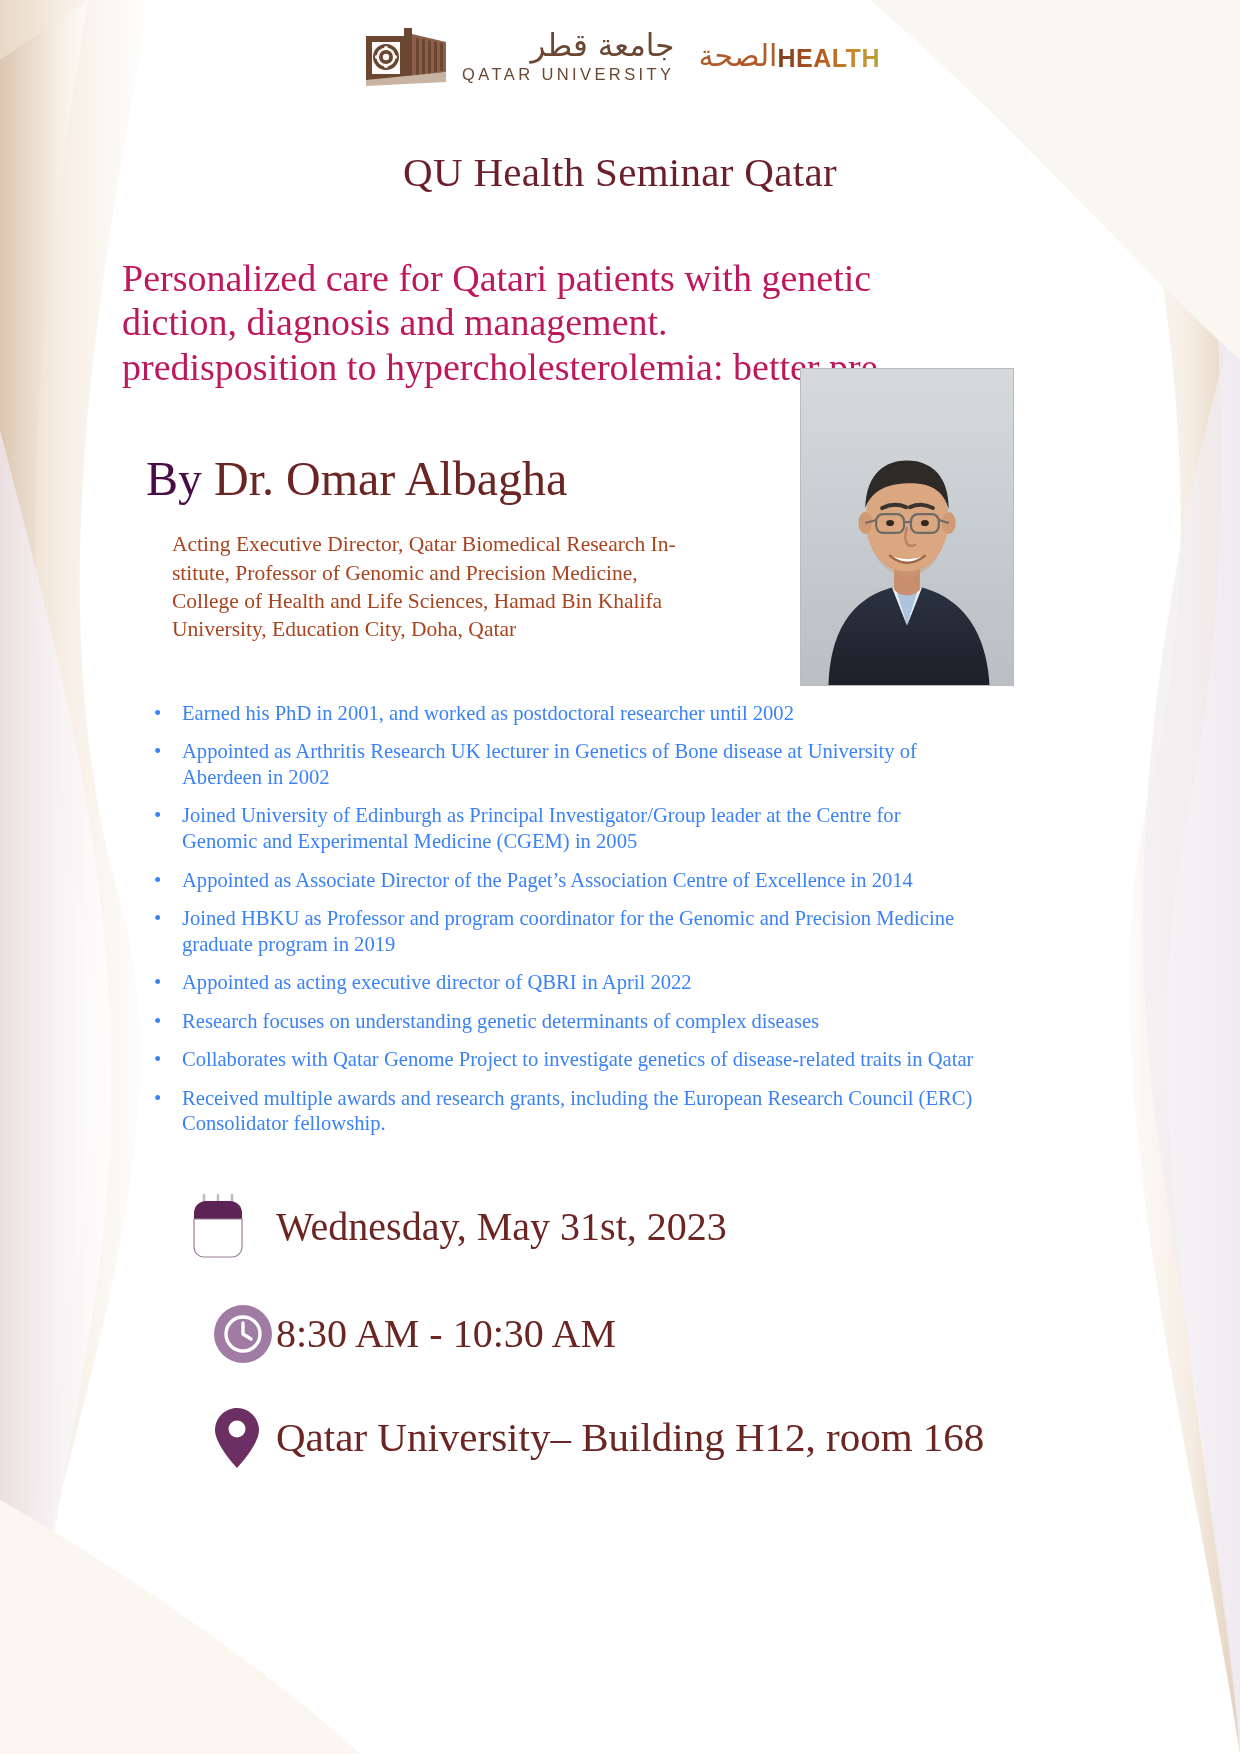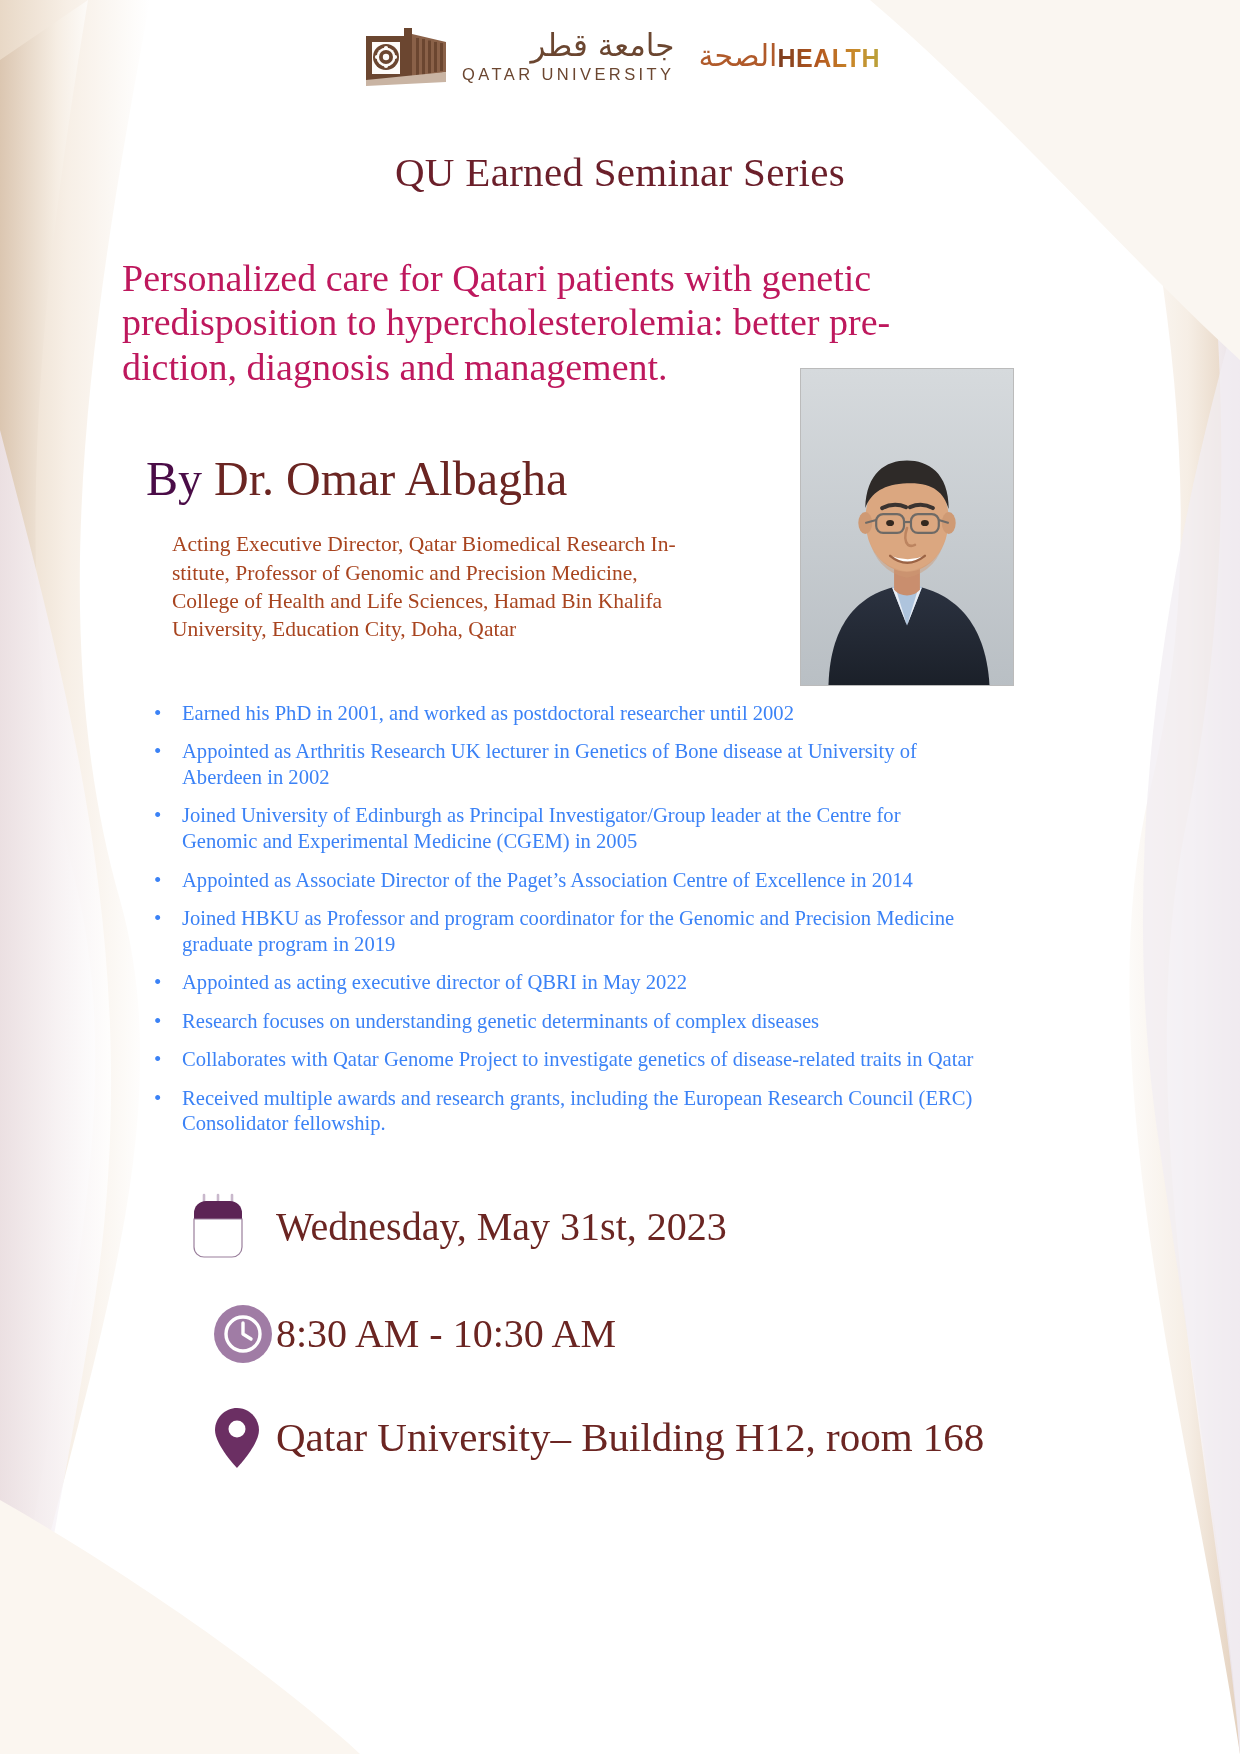--- a/index.html
+++ b/index.html
@@ -193,26 +193,26 @@
       </span>
     </div>
 
     <div class="health-logo">
       <span class="health-ar">الصحة</span>
       <span class="health-en">HEALTH</span>
     </div>
 
   </div>
 
-  <div class="series-title">QU Earned Seminar Series</div>
+  <div class="series-title">QU Health Seminar Qatar</div>
 
   <div class="talk-title">
     <div>Personalized care for Qatari patients with genetic</div>
+    <div>diction, diagnosis and management.</div>
     <div>predisposition to hypercholesterolemia: better pre-</div>
-    <div>diction, diagnosis and management.</div>
   </div>
 
   <div class="speaker-line">
     <span class="speaker-by">By </span><span class="speaker-name">Dr. Omar Albagha</span>
   </div>
 
   <div class="affil">
     <div>Acting Executive Director, Qatar Biomedical Research In-</div>
     <div>stitute, Professor of Genomic and Precision Medicine,</div>
     <div>College of Health and Life Sciences, Hamad Bin Khalifa</div>
@@ -271,21 +271,21 @@
       <path d="M68,168 q6,30 39,36 q33,-6 39,-36 q-8,36 -39,42 q-31,-6 -39,-42 Z" fill="#cf9a74" opacity="0.45"></path>
     </svg>
   </div>
 
   <ul class="bullets">
     <li>Earned his PhD in 2001, and worked as postdoctoral researcher until 2002</li>
     <li>Appointed as Arthritis Research UK lecturer in Genetics of Bone disease at University of Aberdeen in 2002</li>
     <li>Joined University of Edinburgh as Principal Investigator/Group leader at the Centre for Genomic and Experimental Medicine (CGEM) in 2005</li>
     <li>Appointed as Associate Director of the Paget’s Association Centre of Excellence in 2014</li>
     <li>Joined HBKU as Professor and program coordinator for the Genomic and Precision Medicine graduate program in 2019</li>
-    <li>Appointed as acting executive director of QBRI in May 2022</li>
+    <li>Appointed as acting executive director of QBRI in April 2022</li>
     <li>Research focuses on understanding genetic determinants of complex diseases</li>
     <li>Collaborates with Qatar Genome Project to investigate genetics of disease-related traits in Qatar</li>
     <li>Received multiple awards and research grants, including the European Research Council (ERC) Consolidator fellowship.</li>
   </ul>
 
   <div class="details">
 
     <div class="detail-row">
       <span class="detail-icon">
         <span class="cal-ico">

